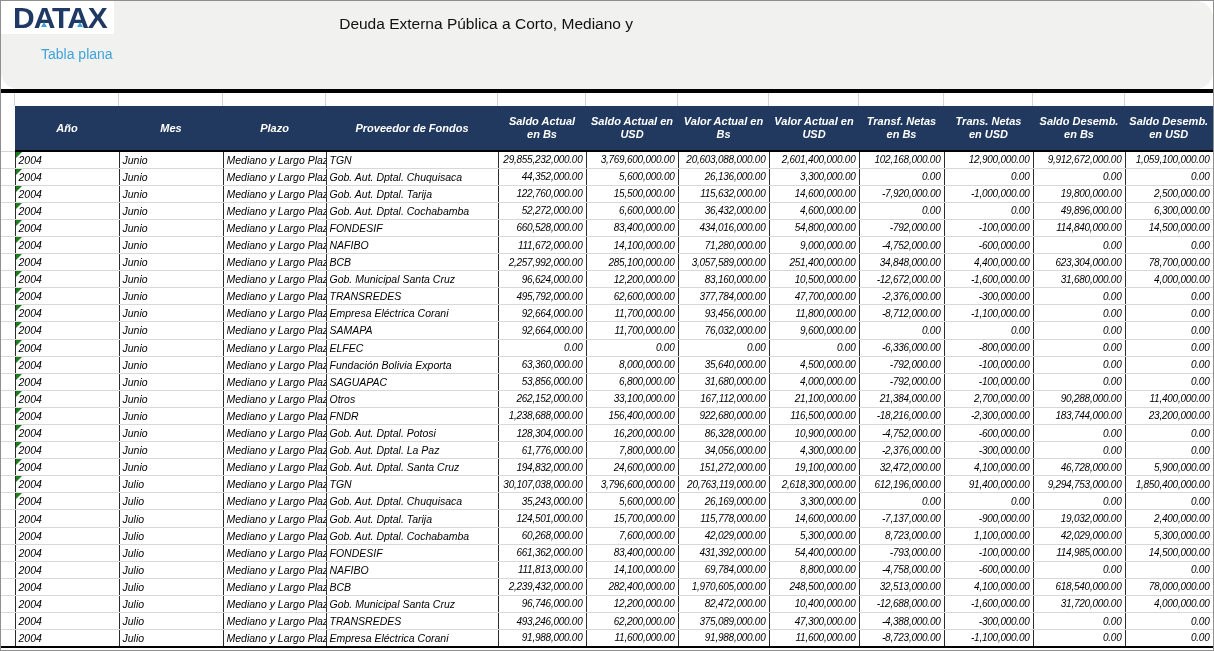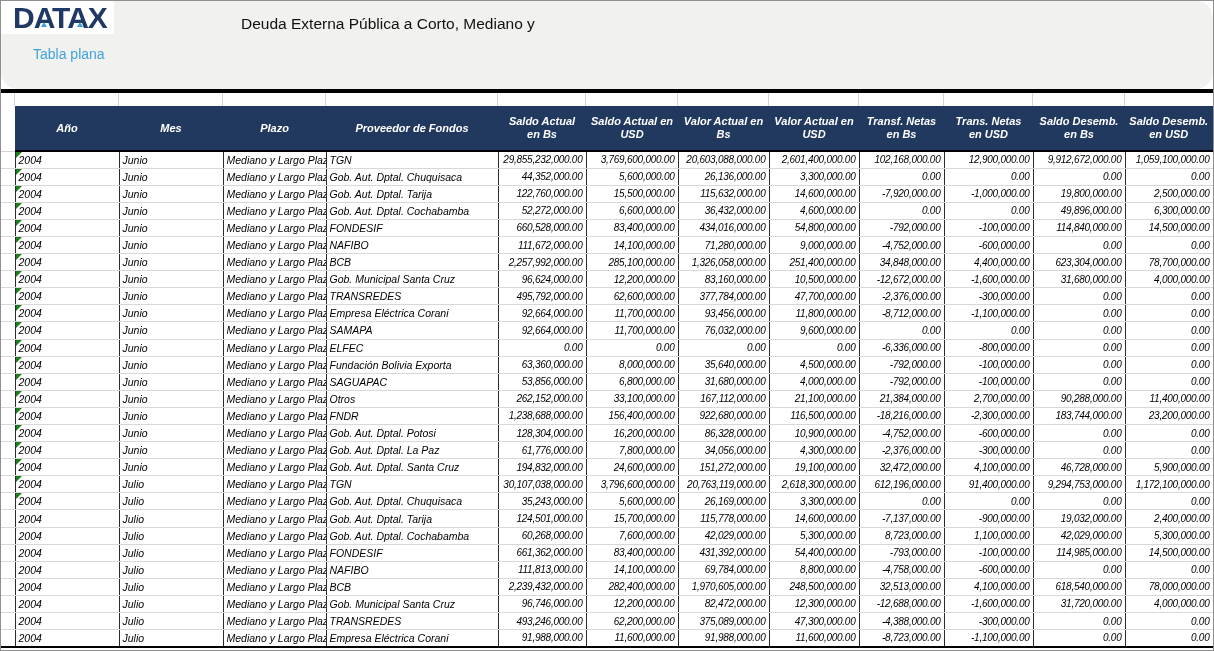--- a/index.html
+++ b/index.html
@@ -15,22 +15,22 @@
   .logo-text {
     position:absolute; left:12px; top:0px;
     font-size:30px; font-weight:bold; letter-spacing:-1px;
     color:var(--logo-navy); line-height:33px;
   }
   .logo-tick { position:absolute; width:0; height:0;
     border-left:3px solid transparent; border-right:3px solid transparent;
     border-bottom:5px solid var(--tagline-blue); }
   .logo-tick.t1 { left:40px; top:21px; }
   .logo-tick.t2 { left:76px; top:21px; }
-  .tagline { position:absolute; left:32px; top:45px; font-size:14px; color:var(--tagline-blue); }
-  .title-block { position:absolute; left:240px; top:9px; width:392px; text-align:left;
+  .tagline { position:absolute; left:40px; top:45px; font-size:14px; color:var(--tagline-blue); }
+  .title-block { position:absolute; left:240px; top:9px; width:392px; text-align:right;
     font-size:15.5px; color:#111; line-height:28px; }
   
   .divider { width:100%; height:4px; background:#000; }
   .prestrip { display:grid; width:1214px; height:13px; background:#fff;
     grid-template-columns:14px 104px 104px 103px 172px 88px 92px 91px 90px 85px 89px 92px 90px; }
   .prestrip div { border-right:1px solid #d4d4d4; height:100%; }
   
   table { border-collapse:collapse; table-layout:fixed; width:1214px;
     border-right:5px solid #1d4ed8; border-bottom:2px solid #000;font-style:italic; }
   thead th {
@@ -209,21 +209,21 @@
           <td class="num">0.00</td>
         </tr>
         <tr>
           <td class="gutter"></td>
           <td class="txt"><span class="err-tri"></span>2004</td>
           <td class="txt">Junio</td>
           <td class="txt">Mediano y Largo Plazo</td>
           <td class="txt">BCB</td>
           <td class="num">2,257,992,000.00</td>
           <td class="num">285,100,000.00</td>
-          <td class="num">1,326,058,000.00</td>
+          <td class="num">3,057,589,000.00</td>
           <td class="num">251,400,000.00</td>
           <td class="num">34,848,000.00</td>
           <td class="num">4,400,000.00</td>
           <td class="num">623,304,000.00</td>
           <td class="num">78,700,000.00</td>
         </tr>
         <tr>
           <td class="gutter"></td>
           <td class="txt"><span class="err-tri"></span>2004</td>
           <td class="txt">Junio</td>
@@ -409,21 +409,21 @@
           <td class="txt">Julio</td>
           <td class="txt">Mediano y Largo Plazo</td>
           <td class="txt">TGN</td>
           <td class="num">30,107,038,000.00</td>
           <td class="num">3,796,600,000.00</td>
           <td class="num">20,763,119,000.00</td>
           <td class="num">2,618,300,000.00</td>
           <td class="num">612,196,000.00</td>
           <td class="num">91,400,000.00</td>
           <td class="num">9,294,753,000.00</td>
-          <td class="num">1,172,100,000.00</td>
+          <td class="num">1,850,400,000.00</td>
         </tr>
         <tr>
           <td class="gutter"></td>
           <td class="txt"><span class="err-tri"></span>2004</td>
           <td class="txt">Julio</td>
           <td class="txt">Mediano y Largo Plazo</td>
           <td class="txt">Gob. Aut. Dptal. Chuquisaca</td>
           <td class="num">35,243,000.00</td>
           <td class="num">5,600,000.00</td>
           <td class="num">26,169,000.00</td>
@@ -510,21 +510,21 @@
         </tr>
         <tr>
           <td class="gutter"></td>
           <td class="txt">2004</td>
           <td class="txt">Julio</td>
           <td class="txt">Mediano y Largo Plazo</td>
           <td class="txt">Gob. Municipal Santa Cruz</td>
           <td class="num">96,746,000.00</td>
           <td class="num">12,200,000.00</td>
           <td class="num">82,472,000.00</td>
-          <td class="num">12,300,000.00</td>
+          <td class="num">10,400,000.00</td>
           <td class="num">-12,688,000.00</td>
           <td class="num">-1,600,000.00</td>
           <td class="num">31,720,000.00</td>
           <td class="num">4,000,000.00</td>
         </tr>
         <tr>
           <td class="gutter"></td>
           <td class="txt">2004</td>
           <td class="txt">Julio</td>
           <td class="txt">Mediano y Largo Plazo</td>

